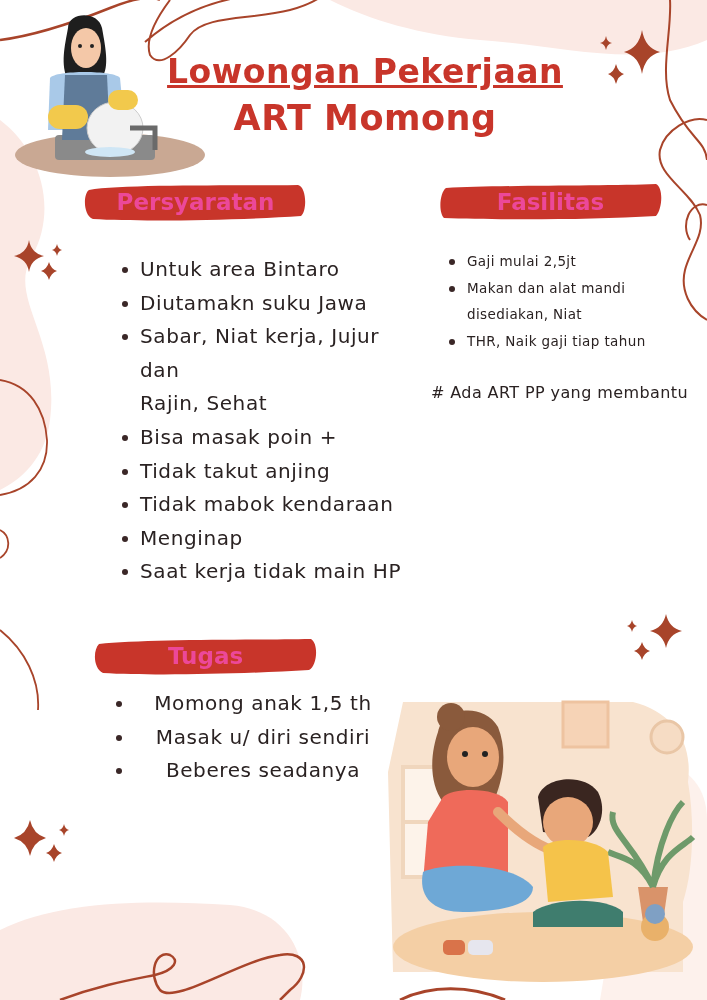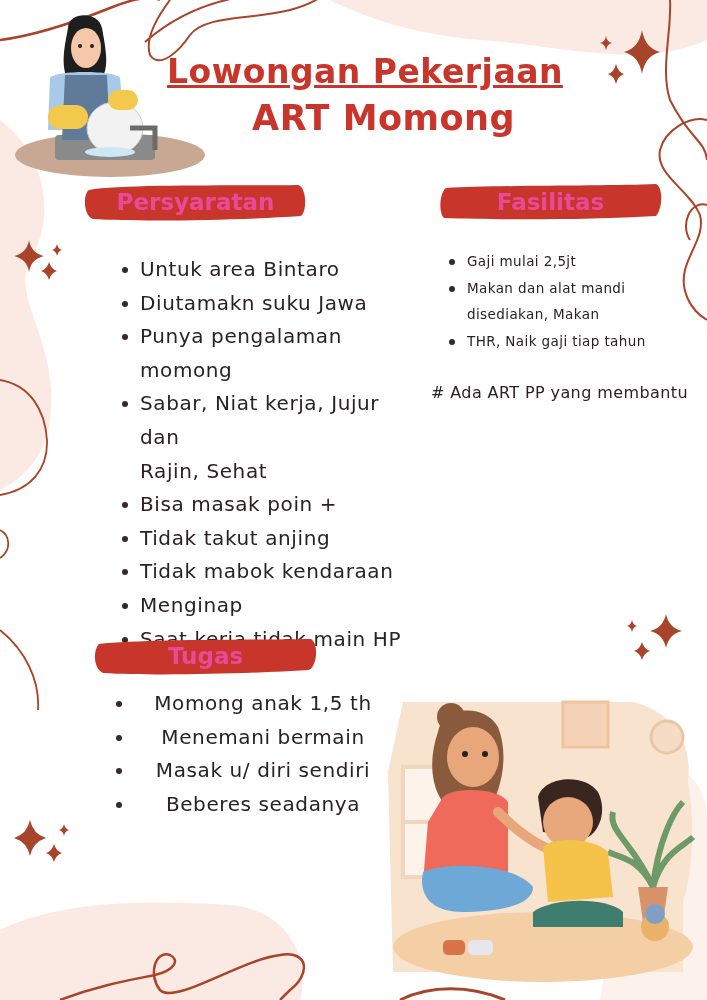--- a/index.html
+++ b/index.html
@@ -1,20 +1,20 @@
 <!DOCTYPE html>
 <html><head>
 <meta charset="utf-8">
 <style>
   html, body { margin:0; padding:0; }
   body { width:707px; height:1000px; position:relative; overflow:hidden; background:#ffffff; font-family:"DejaVu Sans", sans-serif; color:#2a2222; }
   .bg { position:absolute; left:0; top:0; width:707px; height:1000px; }
   .title { position:absolute; left:0; width:707px; text-align:center; font-family:"DejaVu Sans", sans-serif; font-weight:bold; color:#c8352a; letter-spacing:0.5px; }
   .title.l1 { top:52px; left:150px; width:430px; font-size:33px;text-decoration:underline; }
-  .title.l2 { top:98px; left:215px; width:300px; font-size:35px;text-align:right; }
+  .title.l2 { top:98px; left:215px; width:300px; font-size:35px; }
   .badge { position:absolute; height:40px; display:flex; align-items:center; justify-content:center; color:#ec4899; font-weight:bold; font-size:23px; font-family:"DejaVu Sans", sans-serif; }
   .badge svg { position:absolute; left:0; top:0; width:100%; height:100%; z-index:0; }
   .badge span { position:relative; z-index:1; }
   ul.list { position:absolute; margin:0; padding:0; list-style:none; }
   ul.list li { position:relative; padding-left:22px; }
   ul.list li::before { content:""; position:absolute; left:4px; width:6px; height:6px; border-radius:50%; background:#3a2727; }
   .req li { font-size:20px; line-height:33.6px; letter-spacing:0.6px; }
   .req li::before { top:14px; }
   .fac li { font-size:13.5px; line-height:26.5px; letter-spacing:0.4px; padding-left:18px; }
   .fac li::before { top:11px; width:5px; height:5px; }
@@ -85,55 +85,53 @@
 <div class="badge" style="left:83px;top:182px;width:225px;">
   <svg viewBox="0 0 225 40" preserveAspectRatio="none">
       <path d="M6 8 C40 2 150 4 215 3 C224 5 224 30 218 34 C160 38 60 40 10 37 C0 33 0 12 6 8Z" fill="#c8352a"></path>
     </svg>
   <span>Persyaratan</span>
 </div>
 
 <ul class="list req" style="left:118px;top:253px;width:300px;">
   <li>Untuk area Bintaro</li>
   <li>Diutamakn suku Jawa</li>
-  <li>Punya pengalaman momong</li>
   <li>Sabar, Niat kerja, Jujur dan</li>
   <li class="cont" style="list-style:none">Rajin, Sehat</li>
   <li>Bisa masak poin +</li>
   <li>Tidak takut anjing</li>
   <li>Tidak mabok kendaraan</li>
   <li>Menginap</li>
   <li>Saat kerja tidak main HP</li>
 </ul>
 
 <div class="badge" style="left:438px;top:182px;width:225px;align-items:center;">
   <svg viewBox="0 0 225 40" preserveAspectRatio="none">
       <path d="M8 6 C60 3 170 4 218 2 C226 6 224 28 218 34 C150 38 60 38 6 36 C0 30 2 10 8 6Z" fill="#c8352a"></path>
     </svg>
   <span>Fasilitas</span>
 </div>
 
 <ul class="list fac" style="left:445px;top:248px;width:230px;">
   <li>Gaji mulai 2,5jt</li>
   <li>Makan dan alat mandi</li>
-  <li class="cont">disediakan, Makan</li>
+  <li class="cont">disediakan, Niat</li>
   <li>THR, Naik gaji tiap tahun</li>
 </ul>
 <div class="note"># Ada ART PP yang membantu</div>
 
 <div class="badge" style="left:93px;top:636px;width:225px;">
   <svg viewBox="0 0 225 40" preserveAspectRatio="none">
       <path d="M6 8 C50 3 160 4 218 3 C226 8 224 30 216 34 C150 38 60 40 10 37 C0 32 0 14 6 8Z" fill="#c8352a"></path>
     </svg>
   <span>Tugas</span>
 </div>
 
 <ul class="list req" style="left:112px;top:687px;width:280px;text-align:center;">
   <li>Momong anak 1,5 th</li>
-  <li>Menemani bermain</li>
   <li>Masak u/ diri sendiri</li>
   <li>Beberes seadanya</li>
 </ul>
 
 <svg class="art" style="left:383px;top:672px;width:318px;height:318px" viewBox="0 0 318 318">
   <path d="M20 30 L250 30 C290 40 310 70 305 110 C312 150 310 200 300 230 L300 300 L10 300 L5 100 Z" fill="#f8e3cf"></path>
   <rect x="20" y="95" width="95" height="110" fill="#fdf3ea" stroke="#f0d6bd" stroke-width="4"></rect>
   <line x1="67" y1="95" x2="67" y2="205" stroke="#f0d6bd" stroke-width="4"></line>
   <line x1="20" y1="150" x2="115" y2="150" stroke="#f0d6bd" stroke-width="4"></line>
   <rect x="180" y="30" width="45" height="45" fill="#f6d3b6" stroke="#eec3a0" stroke-width="3"></rect>

